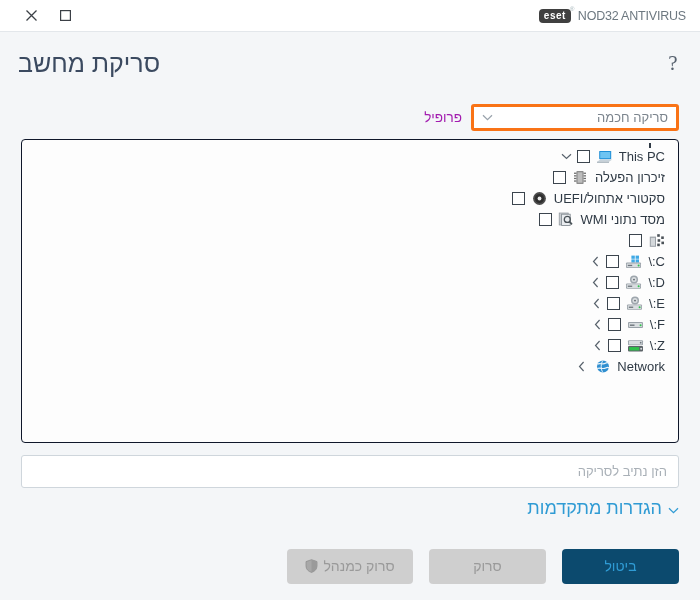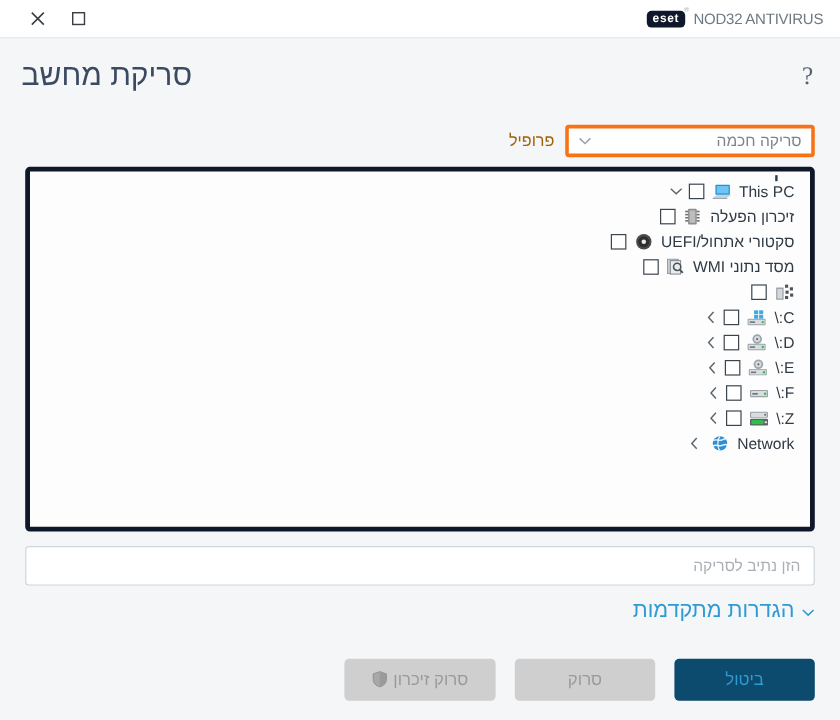--- a/index.html
+++ b/index.html
@@ -61,21 +61,21 @@
     height: 31px;
     display: flex;
     align-items: center;
     gap: 7px;
     direction: ltr;
   }
   .eset-logo {
     display: inline-flex;
     align-items: flex-end;
     justify-content: center;
-    background: #0f172a;
+    background: #404040;
     color: #ffffff;
     border-radius: 4px;
     font-size: 10px;
     font-weight: bold;
     letter-spacing: 0.5px;
     padding: 2px 5px 2px 5px;
     line-height: 1;
     position: relative;
   }
   .eset-logo .tm {
@@ -138,21 +138,21 @@
   .profile-row {
     display: flex;
     align-items: center;
     justify-content: flex-start;
     gap: 9px;
     height: 44px;
     flex: none;
   }
   .profile-label {
     font-size: 13.5px;
-    color: #a16207;
+    color: #a21caf;
     white-space: nowrap;
   }
   .select-wrap {
     width: 208px;
     height: 27px;
     background: #ffffff;
     border: 3px solid #f97316;
     border-radius: 3px;
     display: flex;
     align-items: center;
@@ -169,21 +169,21 @@
   }
   .chev {
     color: #9aa3ac;
     display: flex;
     align-items: center;
   }
 
   
   .tree-panel {
     background: #fdfdfd;
-    border: 4px solid #0f172a;
+    border: 1px solid #0f172a;
     border-radius: 4px;
     height: 304px;
     flex: none;
     position: relative;
     overflow: hidden;
     padding: 6px 9px 6px 6px;
     box-sizing: border-box;
   }
   .caret-mark {
     position: absolute;
@@ -582,21 +582,21 @@
         </span>
       </a>
     </div>
 
   </div>
 
   <div class="footer">
     <button class="btn btn-cancel">ביטול</button>
     <button class="btn btn-disabled">סרוק</button>
     <button class="btn btn-disabled btn-admin">
-      <span>סרוק זיכרון</span>
+      <span>סרוק כמנהל</span>
       <span class="shield-icon">
         <svg width="13" height="14" viewBox="0 0 13 14" aria-hidden="true">
           <path d="M6.5 0.7 L12 2.6 V7 C12 10.3 9.6 12.5 6.5 13.4 C3.4 12.5 1 10.3 1 7 V2.6 Z" fill="#a8a8a8" stroke="#8f8f8f" stroke-width="0.8"></path>
           <path d="M6.5 0.7 L12 2.6 V7 C12 10.3 9.6 12.5 6.5 13.4 Z" fill="#9a9a9a"></path>
         </svg>
       </span>
     </button>
   </div>
 
 </div>

